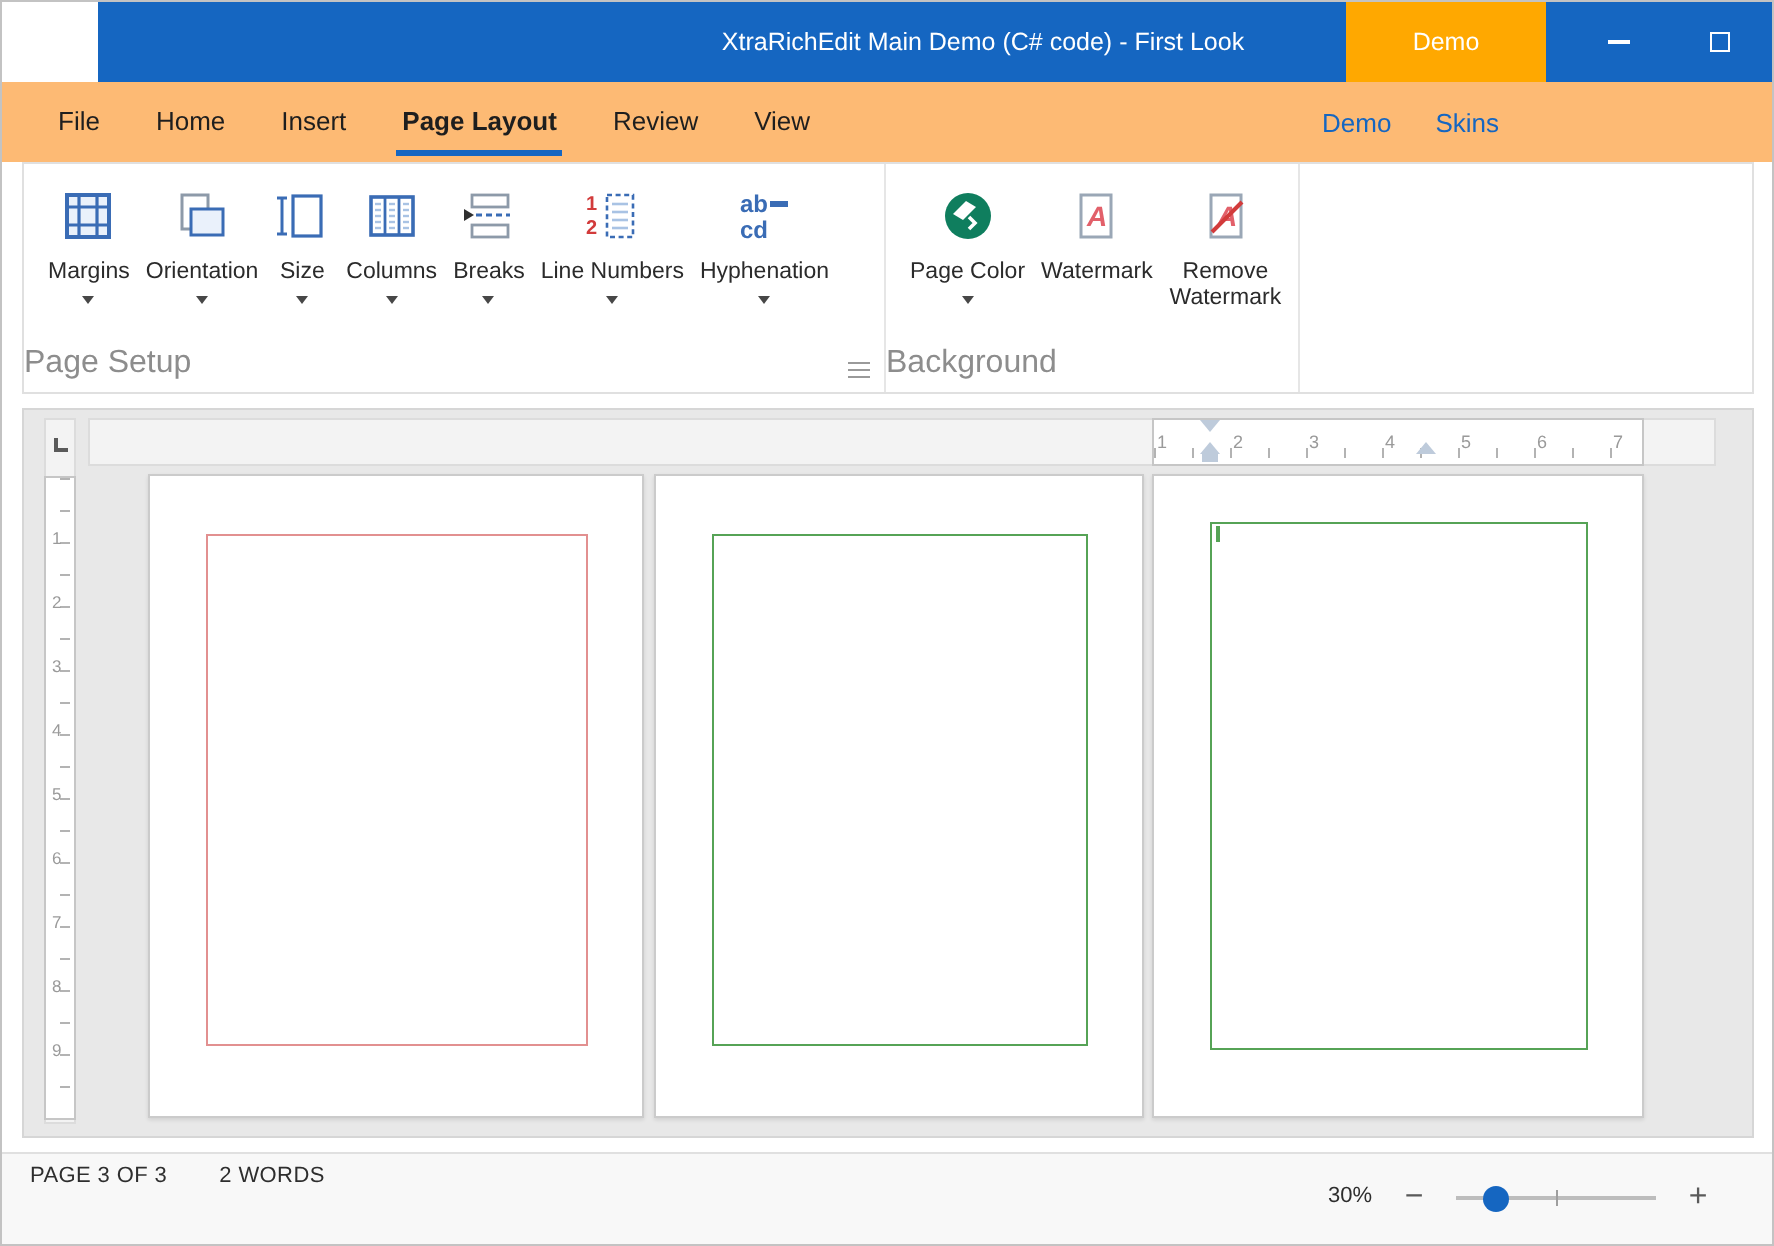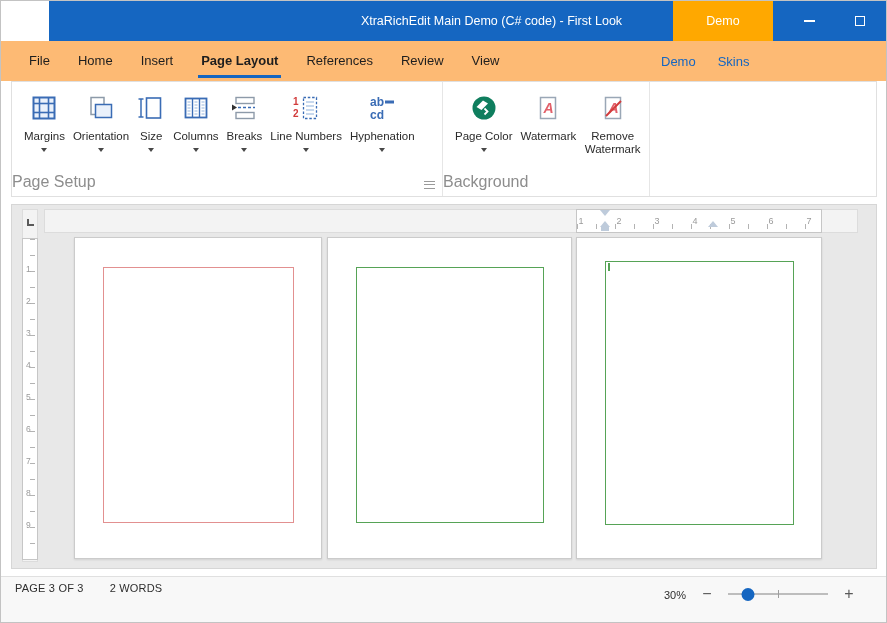--- a/index.html
+++ b/index.html
@@ -73,21 +73,21 @@
   .page-margin { position:absolute; left:28px; right:27px; top:29px; bottom:35px; border:1px solid; }
   .page-margin.red { border-color:var(--margin-red,#e29090); }
   .page-margin.green { border-color:var(--margin-green,#56a356); }
   .page-margin.m3 { top:23px; bottom:33px; }
   .caret { position:absolute; left:31px; top:25px; width:2px; height:8px; background:var(--margin-green,#56a356); }
 
   
   .statusbar { position:absolute; left:0; right:0; top:575px; height:48px; background:#f8f8f8; border-top:1px solid #e0e0e0; }
   .status-left { position:absolute; left:14px; top:5px; height:24px; display:flex; gap:26px; align-items:flex-start; font-size:11px; color:#2e2e2e; letter-spacing:0.2px; }
   .status-item { cursor:pointer; }
-  .zoom { position:absolute; right:30px; top:0; height:24px; display:flex; align-items:flex-end; gap:14px; }
+  .zoom { position:absolute; right:30px; top:15px; height:24px; display:flex; align-items:flex-start; gap:14px; }
   .zoom-value { font-size:11px; color:#2e2e2e; }
   .zoom-btn { font-size:16px; color:#5a5a5a; width:14px; text-align:center; cursor:pointer; line-height:14px; }
   .slider { position:relative; width:100px; height:14px; cursor:pointer; }
   .slider-track { position:absolute; left:0; right:0; top:6px; height:2px; background:#bdbdbd; }
   .slider-tick { position:absolute; left:50%; top:3px; width:1px; height:8px; background:#9e9e9e; }
   .slider-thumb { position:absolute; left:20%; top:0.5px; width:13px; height:13px; border-radius:50%; background:var(--accent-blue,#1566c1); transform:translateX(-50%); cursor:pointer; }
 </style>
 </head>
 <body>
 
@@ -105,21 +105,20 @@
     <div class="win-btn close">
         <span class="glyph-close"></span>
       </div>
   </div>
 
   <div class="tabbar">
     <div class="tab">File</div>
     <div class="tab">Home</div>
     <div class="tab">Insert</div>
     <div class="tab active">Page Layout</div>
-    <div class="tab">References</div>
     <div class="tab">Review</div>
     <div class="tab">View</div>
     <div class="tab-links">
       <span class="tab-link">Demo</span>
       <span class="tab-link">Skins</span>
     </div>
   </div>
 
   <div class="ribbon">
 

